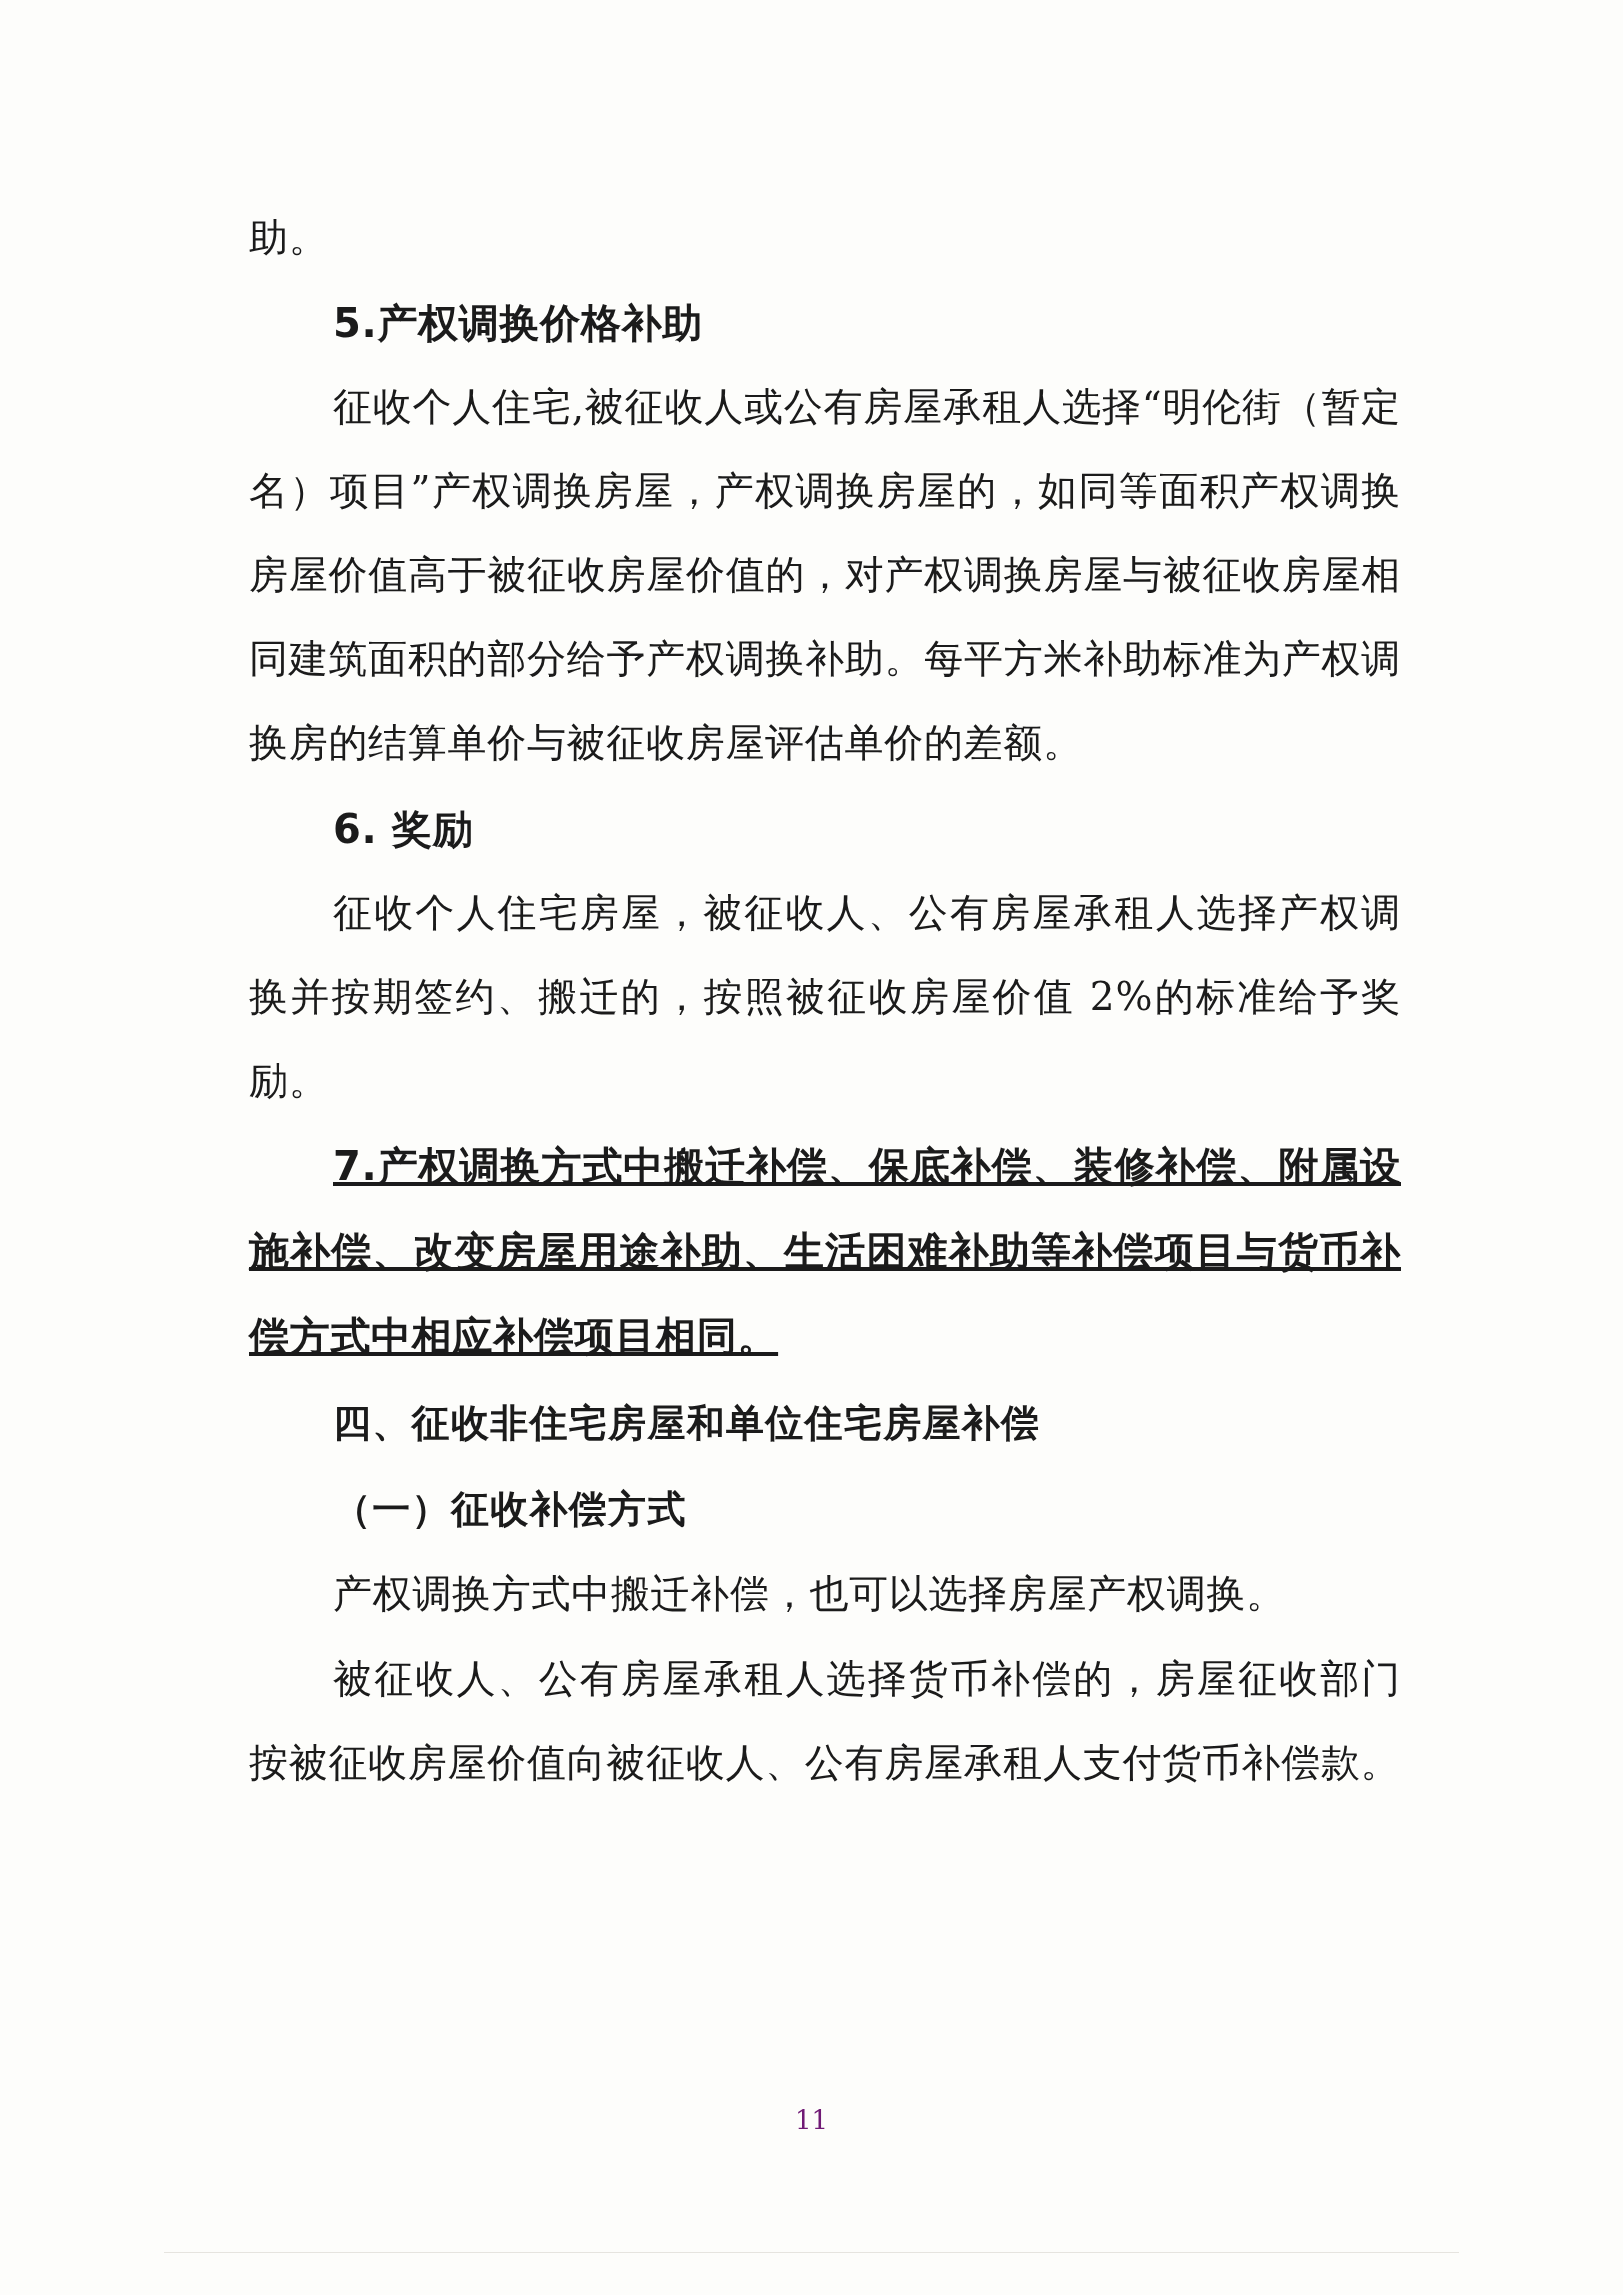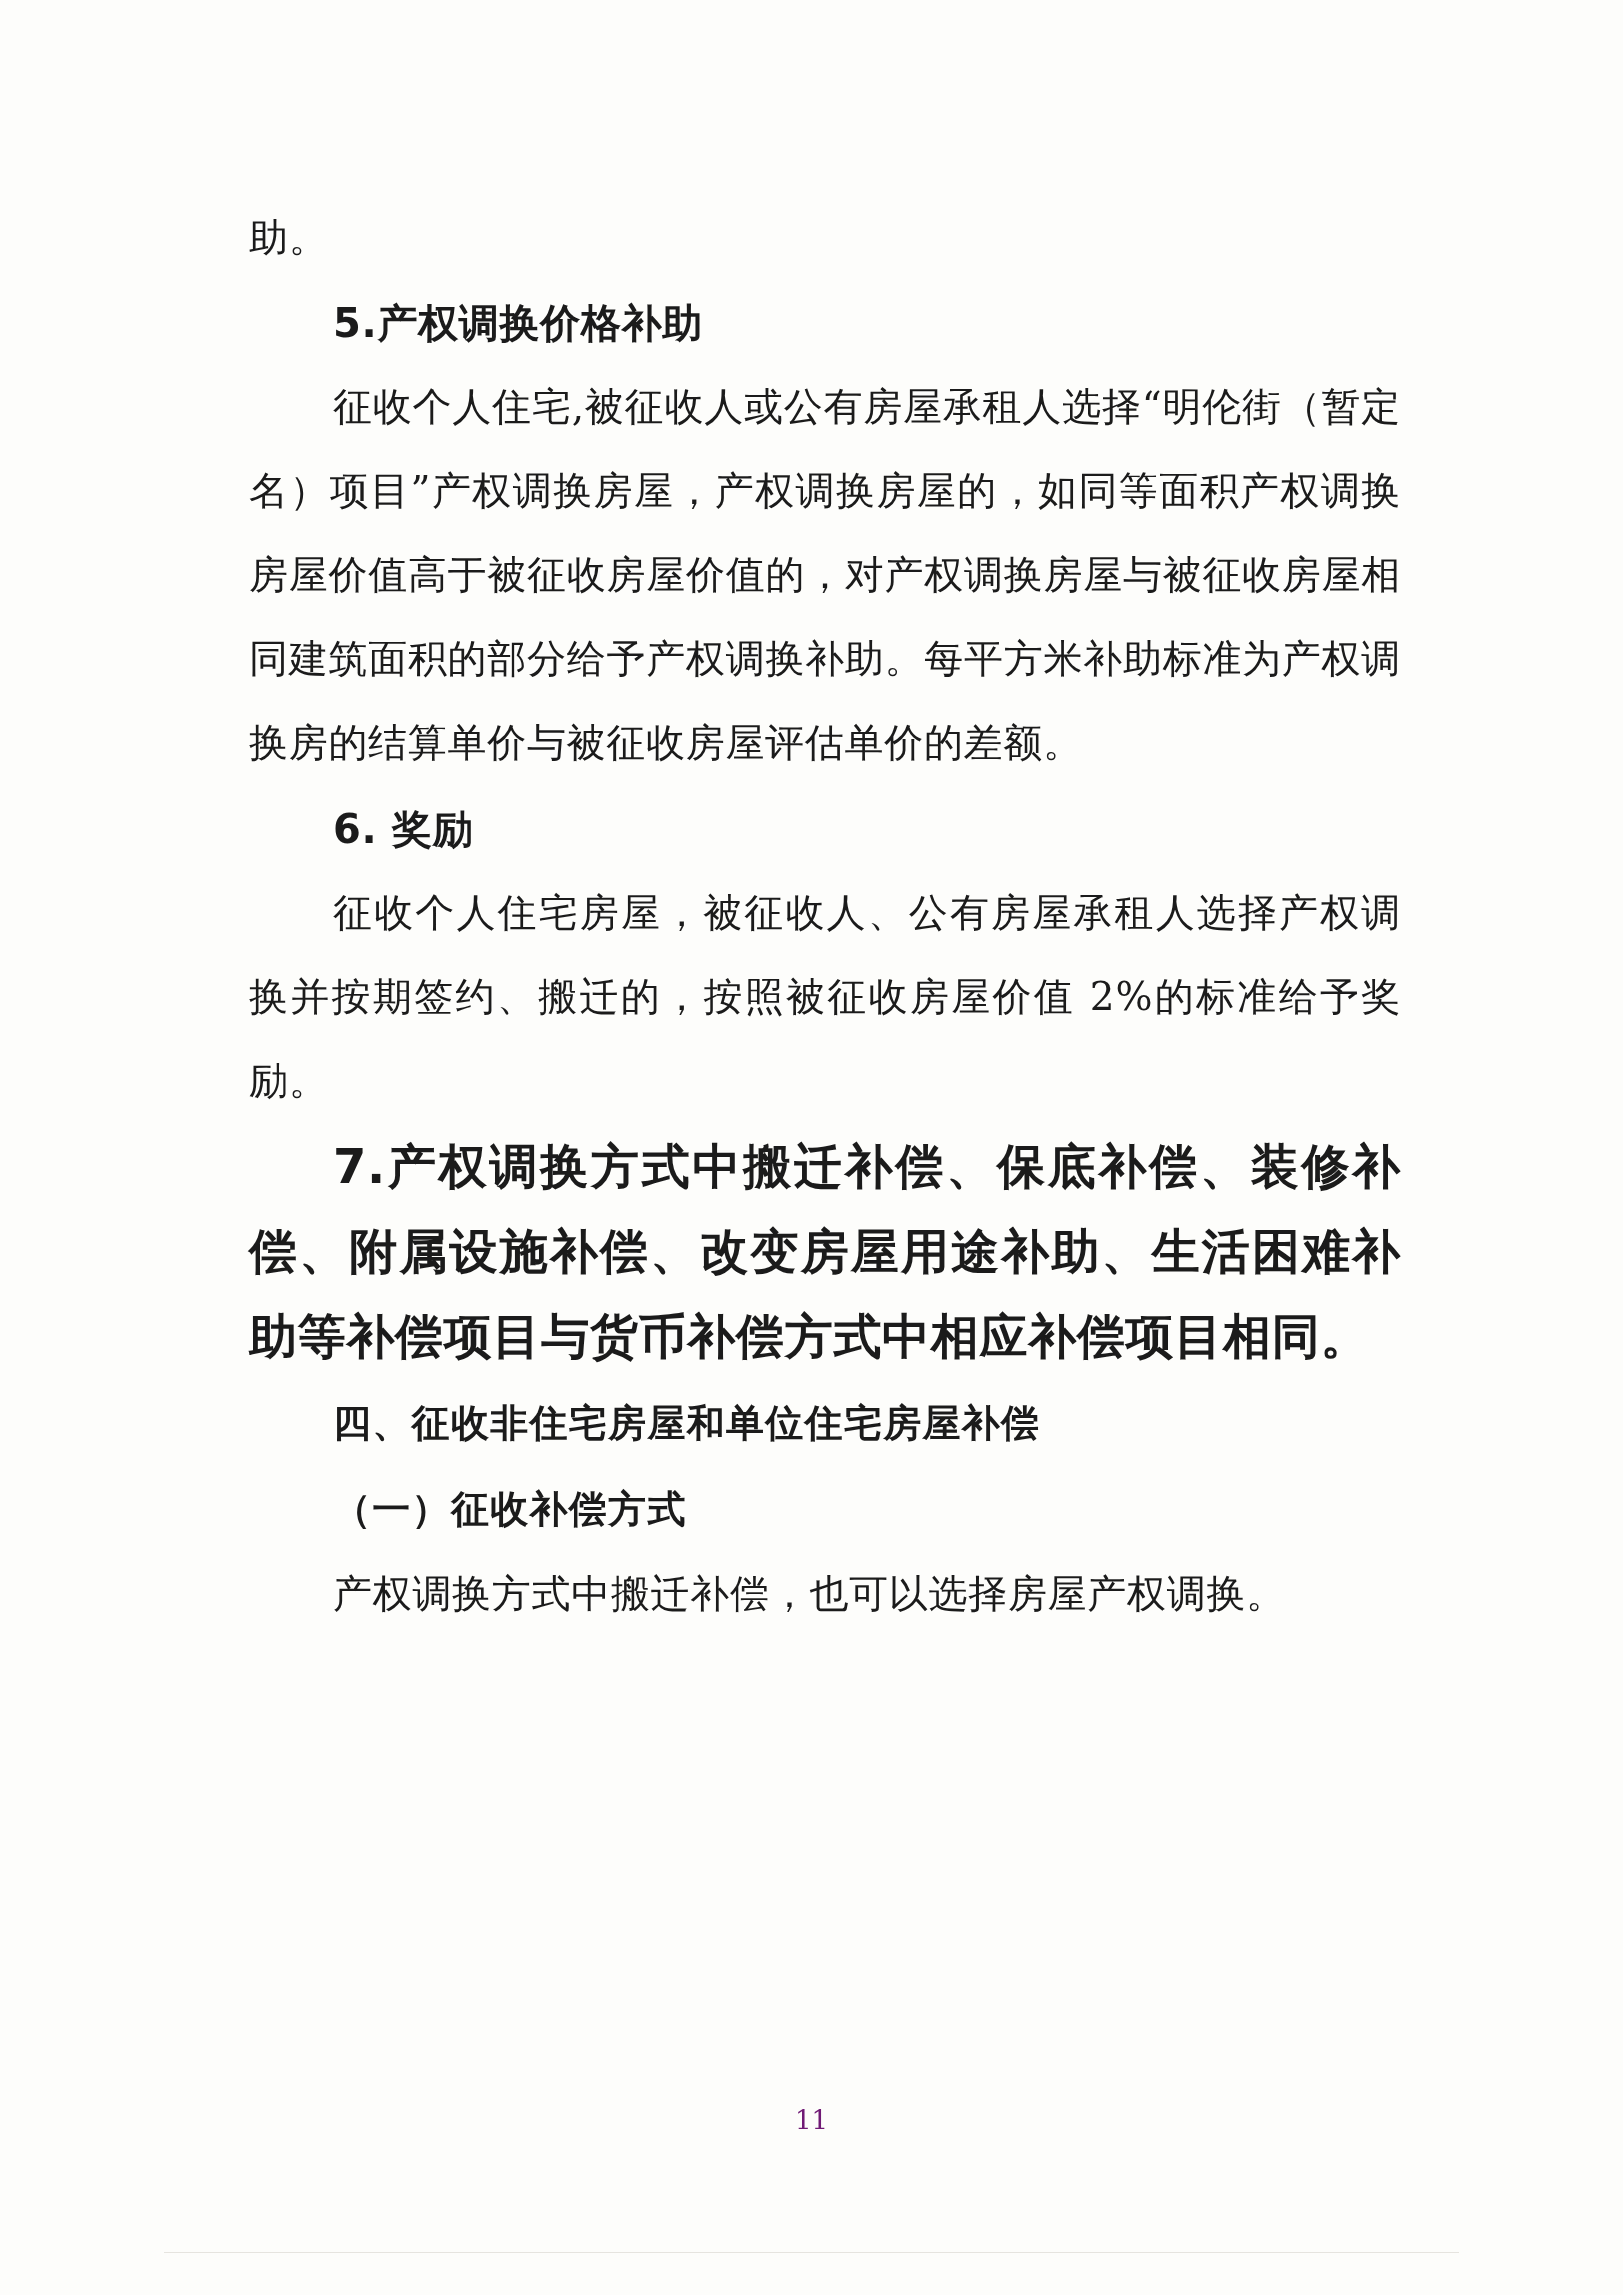--- a/index.html
+++ b/index.html
@@ -47,29 +47,30 @@
   .heading-big {
     font-size: 38px;
     line-height: 86px;
     letter-spacing: 1.3px;
     margin: 0;
     font-weight: 700;
     text-indent: 84px;
     font-family: "DejaVu Sans", "Liberation Sans", sans-serif;
   }
   .heading-block {
-    font-size: 48px;
+    font-size: 40px;
     line-height: 85px;
     letter-spacing: 0.7px;
     margin: 0 0 1.3px 0;
     font-weight: 700;
     text-indent: 84px;
     text-align: justify;
     text-justify: inter-ideograph;
     font-family: "DejaVu Sans", "Liberation Sans", sans-serif;
+    text-decoration: underline;
   }
   .page-number {
     position: absolute;
     left: 0;
     right: 0;
     top: 2105px;
     text-align: center;
     font-size: 26px;
     font-family: "DejaVu Serif", "Liberation Serif", serif;
     color: #701a75;
@@ -102,20 +103,21 @@
 
     <p class="heading-block">7.产权调换方式中搬迁补偿、保底补偿、装修补偿、附属设施补偿、改变房屋用途补助、生活困难补助等补偿项目与货币补偿方式中相应补偿项目相同。</p>
 
     <p class="heading-big">四、征收非住宅房屋和单位住宅房屋补偿</p>
 
     <p class="heading-big">（一）征收补偿方式</p>
 
     <p class="para indent">产权调换方式中搬迁补偿，也可以选择房屋产权调换。</p>
 
 
+    <p class="para indent">被征收人、公有房屋承租人选择货币补偿的，房屋征收部门按被征收房屋价值向被征收人、公有房屋承租人支付货币补偿款。</p>
 
   </div>
 
   <div class="page-number">11</div>
 
   <div class="bottom-rule"></div>
 
 </div>
 
 

